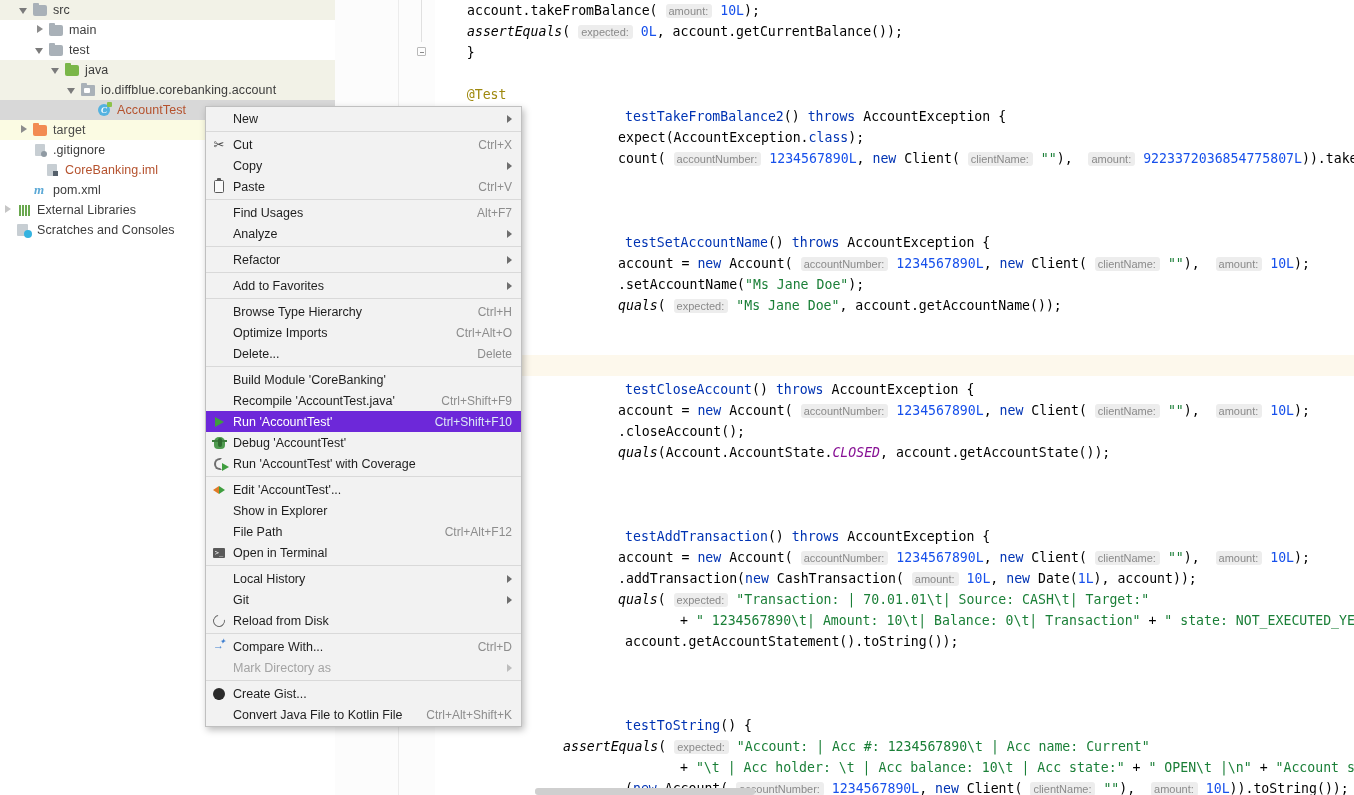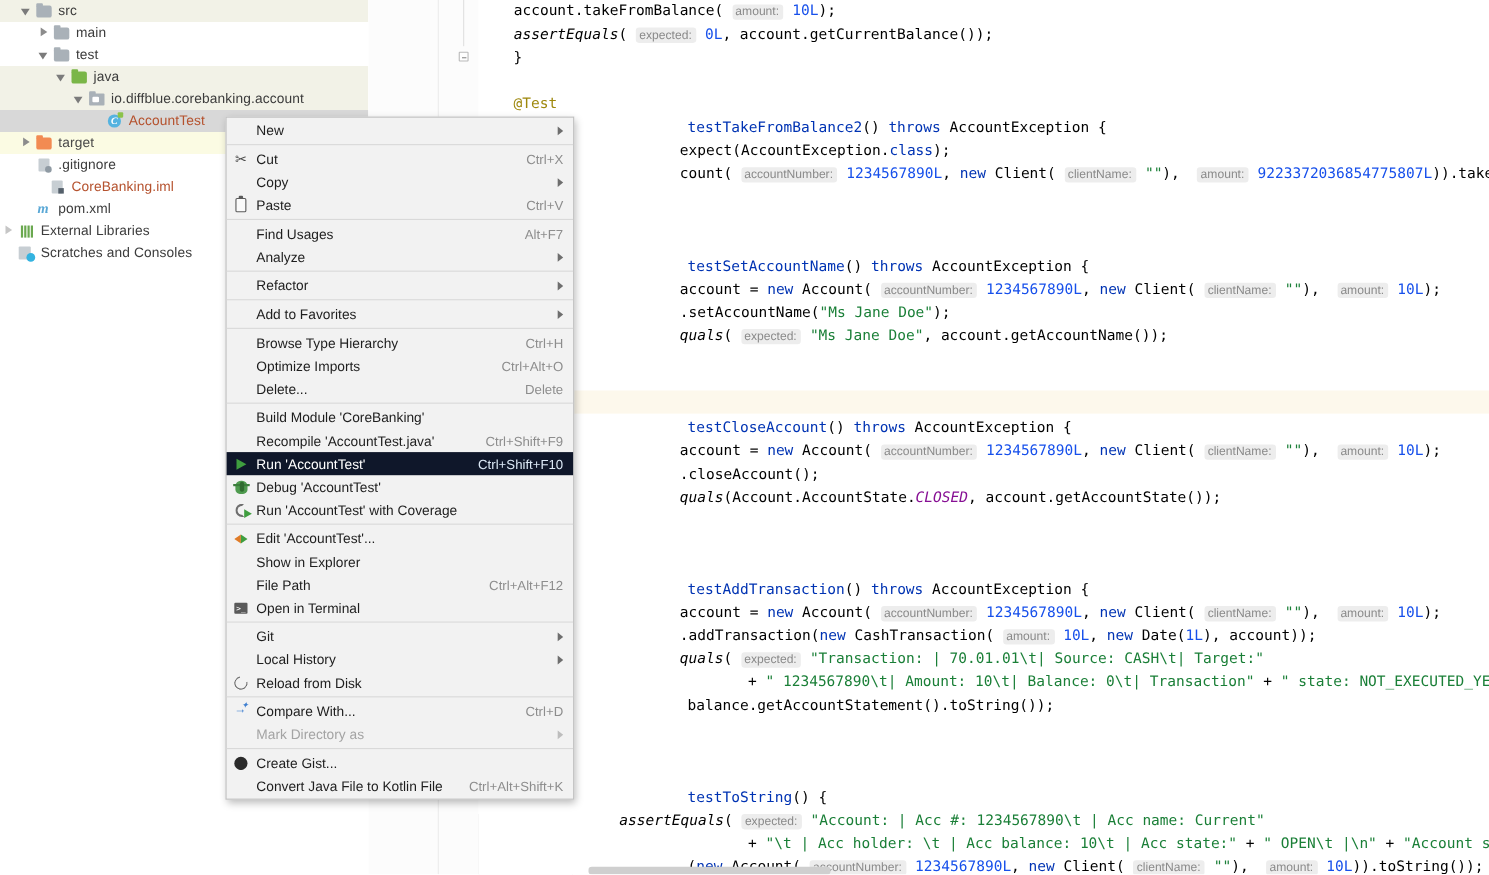--- a/index.html
+++ b/index.html
@@ -187,21 +187,21 @@
   }
   .mi {
     position:relative;
     height:21px;
     display:flex; align-items:center;
     font-size:12.5px; color:#1e1e1e;
     padding-left:27px; padding-right:9px;
     cursor:default;
     white-space:nowrap;
   }
-  .mi.sel { background:#0f172a; color:#ffffff;gap:29px; }
+  .mi.sel { background:#6d28d9; color:#ffffff;gap:29px; }
   .mi.disabled { color:#a4a4a4; }
   .mi .mlabel { flex:1 1 auto; }
   .mi .mkey { color:#8d8d8d; font-size:12px; margin-left:14px; }
   .mi.sel .mkey { color:#dce9f6; }
   .msep { height:1px; background:#d9d9d9; margin:2px 0; }
   .sub {
     position:absolute; right:9px; top:50%; margin-top:-4px;
     width:0; height:0;
     border-top:4px solid transparent;
     border-bottom:4px solid transparent;
@@ -451,21 +451,21 @@
       <div class="cl" style="top:379px; left:190px"><span class="kw">testCloseAccount</span><span>() </span><span class="kw">throws</span><span> AccountException {</span></div>
       <div class="cl" style="top:400px; left:183px"><span>account = </span><span class="kw">new</span><span> Account( </span><span class="hint">accountNumber:</span><span> </span><span class="num">1234567890L</span><span>, </span><span class="kw">new</span><span> Client( </span><span class="hint">clientName:</span><span> </span><span class="str">""</span><span>),  </span><span class="hint">amount:</span><span> </span><span class="num">10L</span><span>);</span></div>
       <div class="cl" style="top:421px; left:183px"><span>.closeAccount();</span></div>
       <div class="cl" style="top:442px; left:183px"><span class="italic">quals</span><span>(Account.AccountState.</span><span class="stat">CLOSED</span><span>, account.getAccountState());</span></div>
 
       <div class="cl" style="top:526px; left:190px"><span class="kw">testAddTransaction</span><span>() </span><span class="kw">throws</span><span> AccountException {</span></div>
       <div class="cl" style="top:547px; left:183px"><span>account = </span><span class="kw">new</span><span> Account( </span><span class="hint">accountNumber:</span><span> </span><span class="num">1234567890L</span><span>, </span><span class="kw">new</span><span> Client( </span><span class="hint">clientName:</span><span> </span><span class="str">""</span><span>),  </span><span class="hint">amount:</span><span> </span><span class="num">10L</span><span>);</span></div>
       <div class="cl" style="top:568px; left:183px"><span>.addTransaction(</span><span class="kw">new</span><span> CashTransaction( </span><span class="hint">amount:</span><span> </span><span class="num">10L</span><span>, </span><span class="kw">new</span><span> Date(</span><span class="num">1L</span><span>), account));</span></div>
       <div class="cl" style="top:589px; left:183px"><span class="italic">quals</span><span>( </span><span class="hint">expected:</span><span> </span><span class="str">"Transaction: | 70.01.01\t| Source: CASH\t| Target:"</span></div>
       <div class="cl" style="top:610px; left:245px"><span>+ </span><span class="str">" 1234567890\t| Amount: 10\t| Balance: 0\t| Transaction"</span><span> + </span><span class="str">" state: NOT_EXECUTED_YET\t|\n"</span></div>
-      <div class="cl" style="top:631px; left:190px"><span>balance.getAccountStatement().toString());</span></div>
+      <div class="cl" style="top:631px; left:190px"><span>account.getAccountStatement().toString());</span></div>
 
       <div class="cl" style="top:715px; left:190px"><span class="kw">testToString</span><span>() {</span></div>
       <div class="cl" style="top:736px; left:128px"><span class="italic">assertEquals</span><span>( </span><span class="hint">expected:</span><span> </span><span class="str">"Account: | Acc #: 1234567890\t | Acc name: Current"</span></div>
       <div class="cl" style="top:757px; left:245px"><span>+ </span><span class="str">"\t | Acc holder: \t | Acc balance: 10\t | Acc state:"</span><span> + </span><span class="str">" OPEN\t |\n"</span><span> + </span><span class="str">"Account statement e</span></div>
       <div class="cl" style="top:778px; left:190px"><span>(</span><span class="kw">new</span><span> Account( </span><span class="hint">accountNumber:</span><span> </span><span class="num">1234567890L</span><span>, </span><span class="kw">new</span><span> Client( </span><span class="hint">clientName:</span><span> </span><span class="str">""</span><span>),  </span><span class="hint">amount:</span><span> </span><span class="num">10L</span><span>)).toString());</span></div>
 
       <div id="scrollh"></div>
     </div>
 
   </div>
@@ -578,25 +578,25 @@
     </div>
     <div class="mi">
       <span class="micon">
           <i class="g-term">&gt;_</i>
         </span>
       <span class="mlabel">Open in Terminal</span>
     </div>
     <div class="msep"></div>
 
     <div class="mi">
+      <span class="mlabel">Local History</span>
+      <span class="sub"></span>
+    </div>
+    <div class="mi">
       <span class="mlabel">Git</span>
-      <span class="sub"></span>
-    </div>
-    <div class="mi">
-      <span class="mlabel">Local History</span>
       <span class="sub"></span>
     </div>
     <div class="mi">
       <span class="micon">
           <i class="g-reload"></i>
         </span>
       <span class="mlabel">Reload from Disk</span>
     </div>
     <div class="msep"></div>
 

